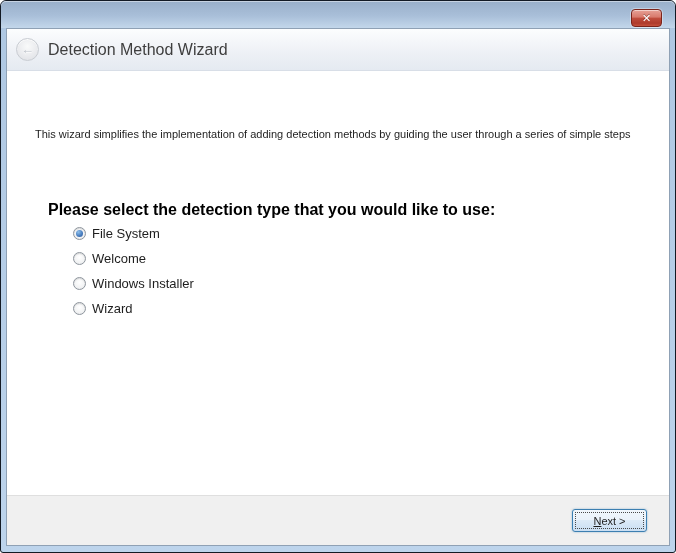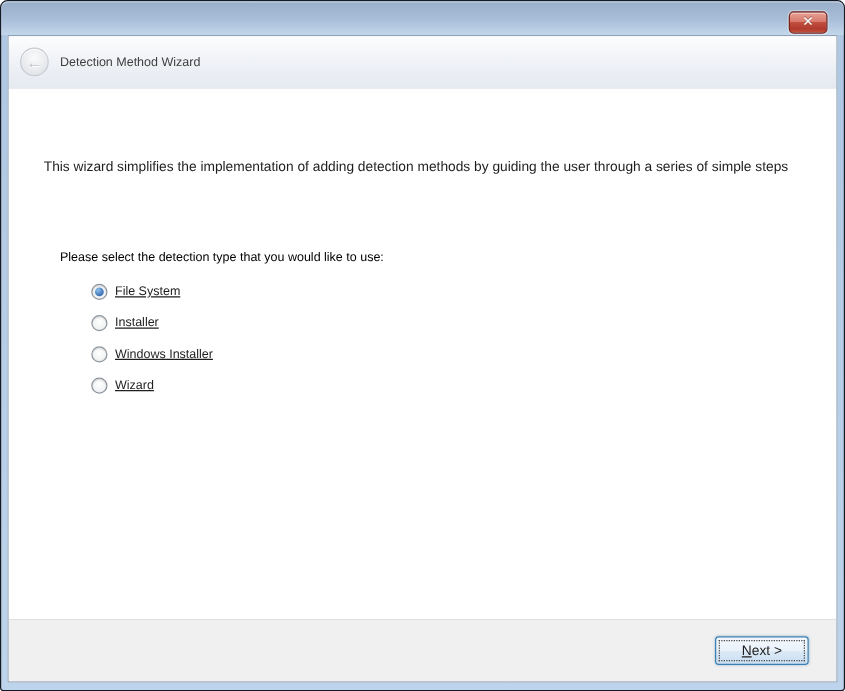--- a/index.html
+++ b/index.html
@@ -53,36 +53,36 @@
     width: 23px; height: 23px; border-radius: 50%;
     border: 1px solid #C8CCD2;
     background: radial-gradient(circle at 50% 35%, #F9FAFA 0%, #EAEBEE 55%, #DDDFE3 100%);
     box-shadow: inset 0 1px 0 rgba(255,255,255,0.8);
     color: #BFC4CB;
     font-size: 13px; font-weight: bold; line-height: 21px; text-align: center;
     text-shadow: 0 1px 0 #FFFFFF;
   }
   .header-title {
     position: absolute; left: 41px; top: 50%; transform: translateY(-50%);
-    font-size: 10px; color: #3E3E3E;
+    font-size: 16px; color: #3E3E3E;
   }
 
   
   .content { position: relative; flex: 1 1 auto; background: #FFFFFF; }
   .welcome-title {
     position: absolute; left: 43px; top: 23px;
     font-size: 17px; color: #2E7CBB;
   }
   .description {
     position: absolute; left: 28px; top: 57px;
     font-size: 11px; color: #1E1E1E; white-space: nowrap;
   }
   .prompt {
     position: absolute; left: 41px; top: 130px;
-    font-size: 10px; font-weight: normal; color: #000000;
+    font-size: 16px; font-weight: bold; color: #000000;
   }
   .options {
     position: absolute; left: 66px; top: 150px;
     list-style: none;
   }
   .option-row {
     display: flex; align-items: center; height: 25px; gap: 6px;
     cursor: default;
   }
   .radio {
@@ -90,21 +90,21 @@
     border: 1px solid #8E959D;
     background: radial-gradient(circle at 50% 40%, #FFFFFF 0%, #F2F3F4 60%, #DEE1E4 100%);
     box-shadow: inset 0 1px 1px rgba(0,0,0,0.12);
     position: relative; flex: 0 0 auto;
   }
   .radio.selected::after {
     content: ""; position: absolute; left: 2px; top: 2px;
     width: 7px; height: 7px; border-radius: 50%;
     background: radial-gradient(circle at 35% 30%, #8FC0EC 0%, #4A7FC0 55%, #2A569B 100%);
   }
-  .option-label { font-size: 10px; color: #1E1E1E; text-decoration: underline; }
+  .option-label { font-size: 13px; color: #1E1E1E; }
 
   
   .footer {
     flex: 0 0 50px;
     background: #F0F0F0;
     border-top: 1px solid #DFDFDF;
     display: flex; align-items: center; justify-content: flex-end;
     gap: 11px; padding-right: 22px; padding-left: 28px;
   }
   .btn {
@@ -148,21 +148,21 @@
       <div class="description">This wizard simplifies the implementation of adding detection methods by guiding the user through a series of simple steps</div>
       <div class="prompt">Please select the detection type that you would like to use:</div>
 
       <ul class="options">
         <li class="option-row">
           <span class="radio selected"></span>
           <span class="option-label">File System</span>
         </li>
         <li class="option-row">
           <span class="radio"></span>
-          <span class="option-label">Installer</span>
+          <span class="option-label">Welcome</span>
         </li>
         <li class="option-row">
           <span class="radio"></span>
           <span class="option-label">Windows Installer</span>
         </li>
         <li class="option-row">
           <span class="radio"></span>
           <span class="option-label">Wizard</span>
         </li>
       </ul>

